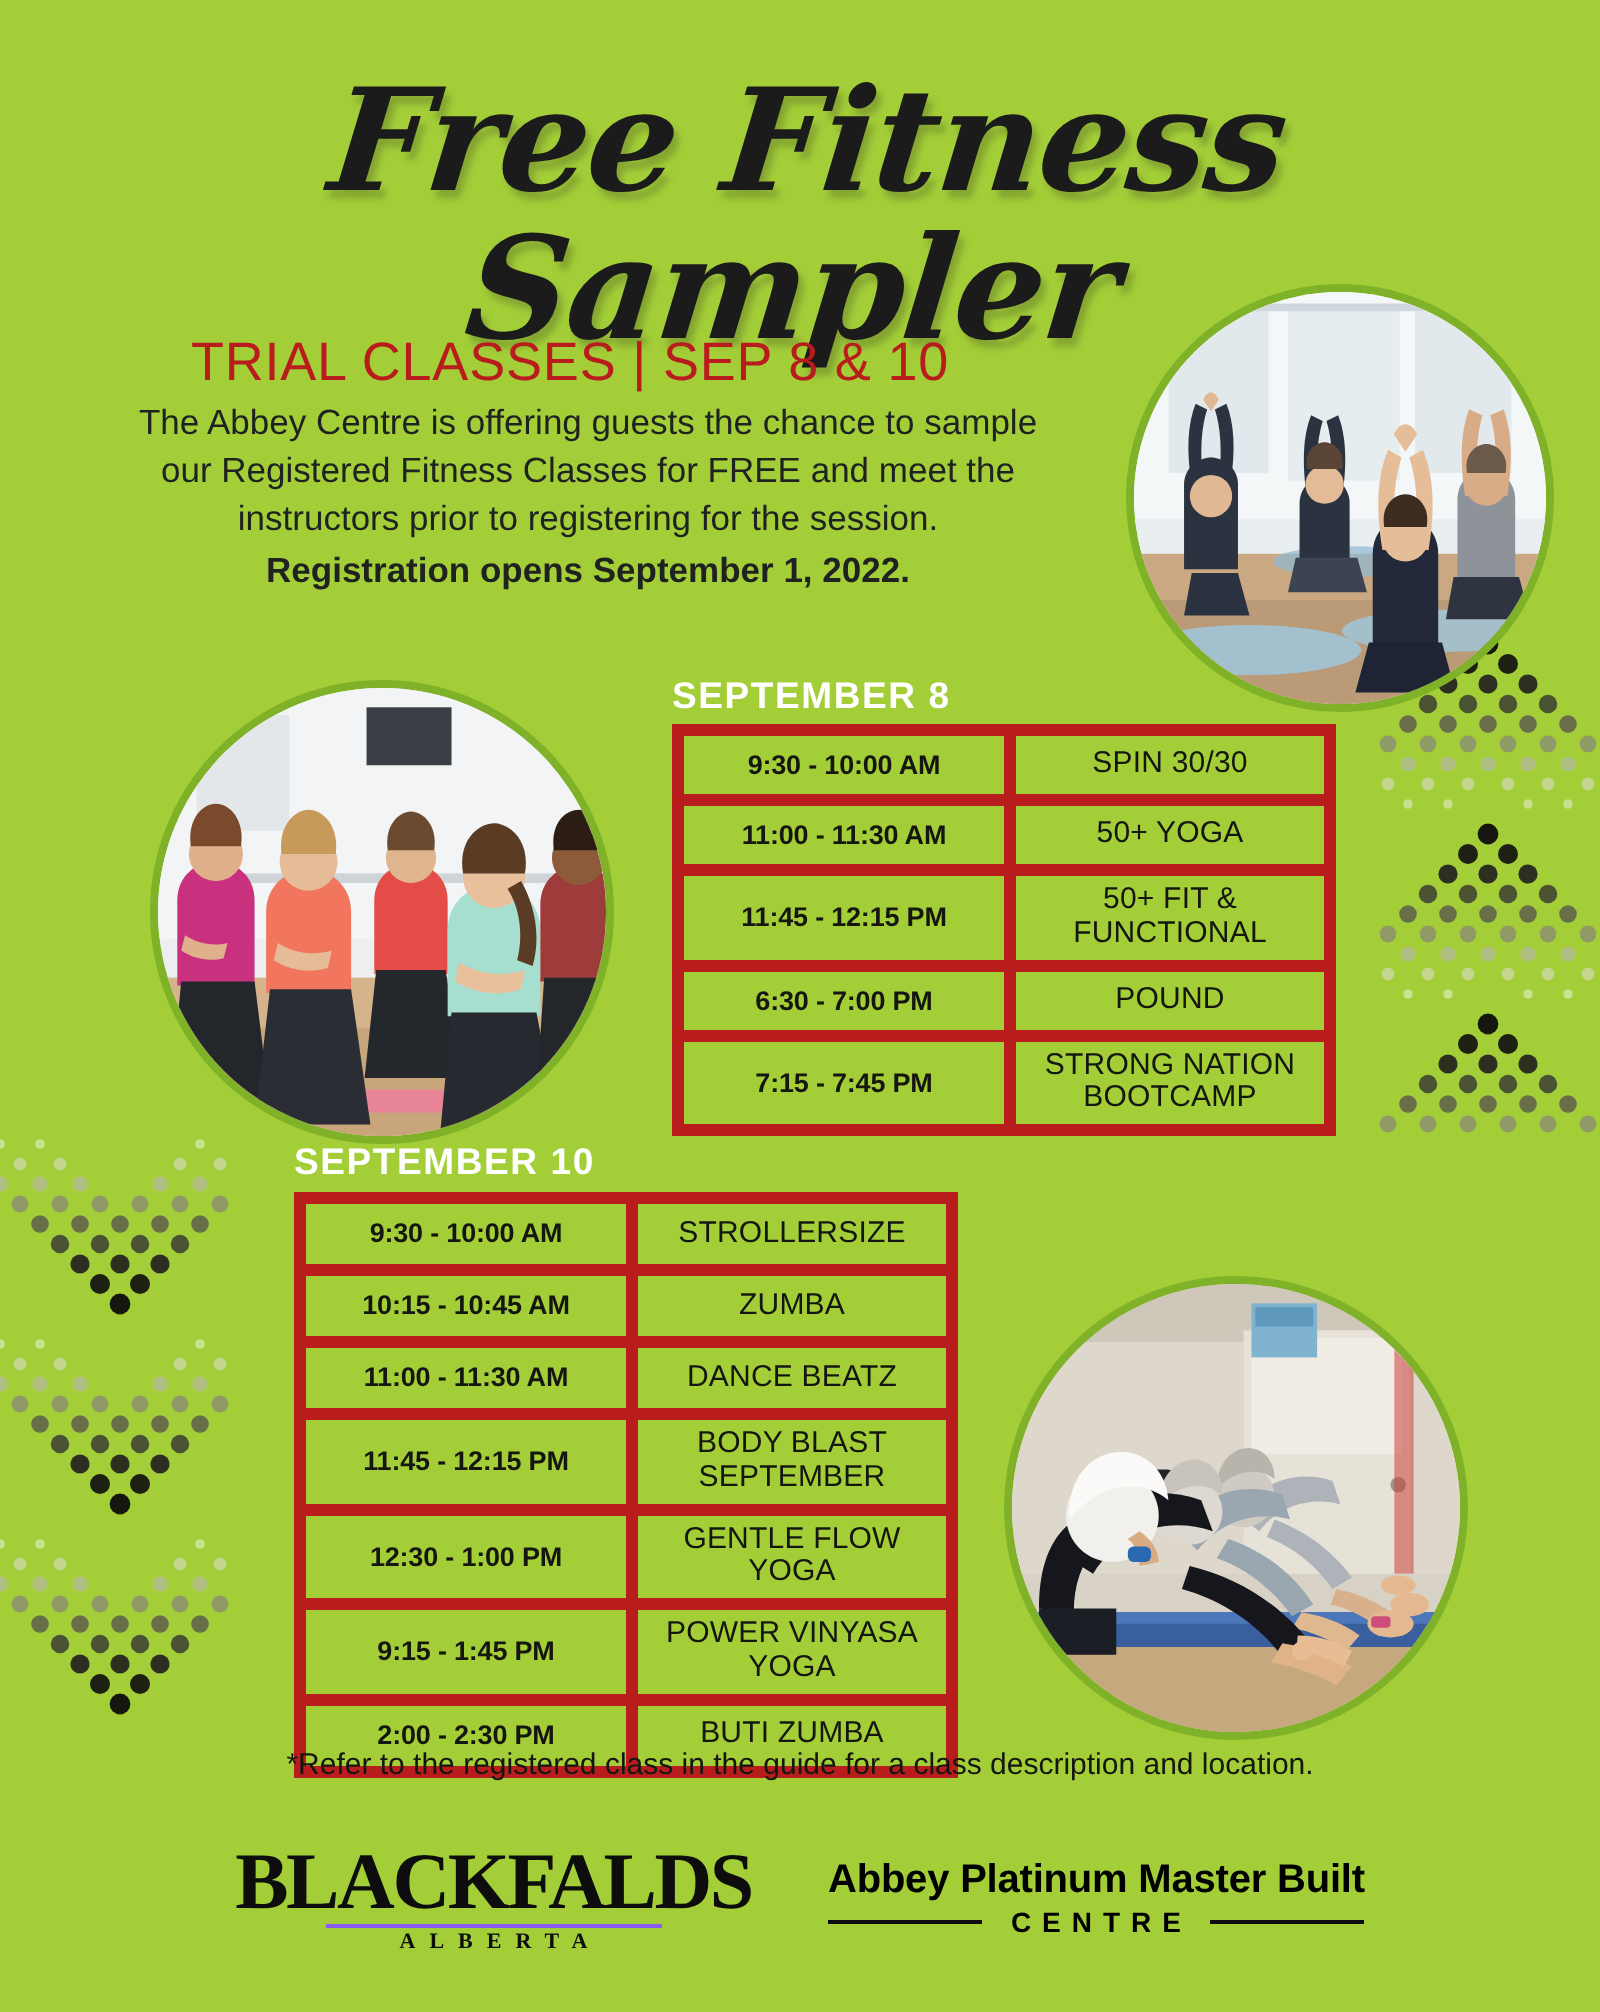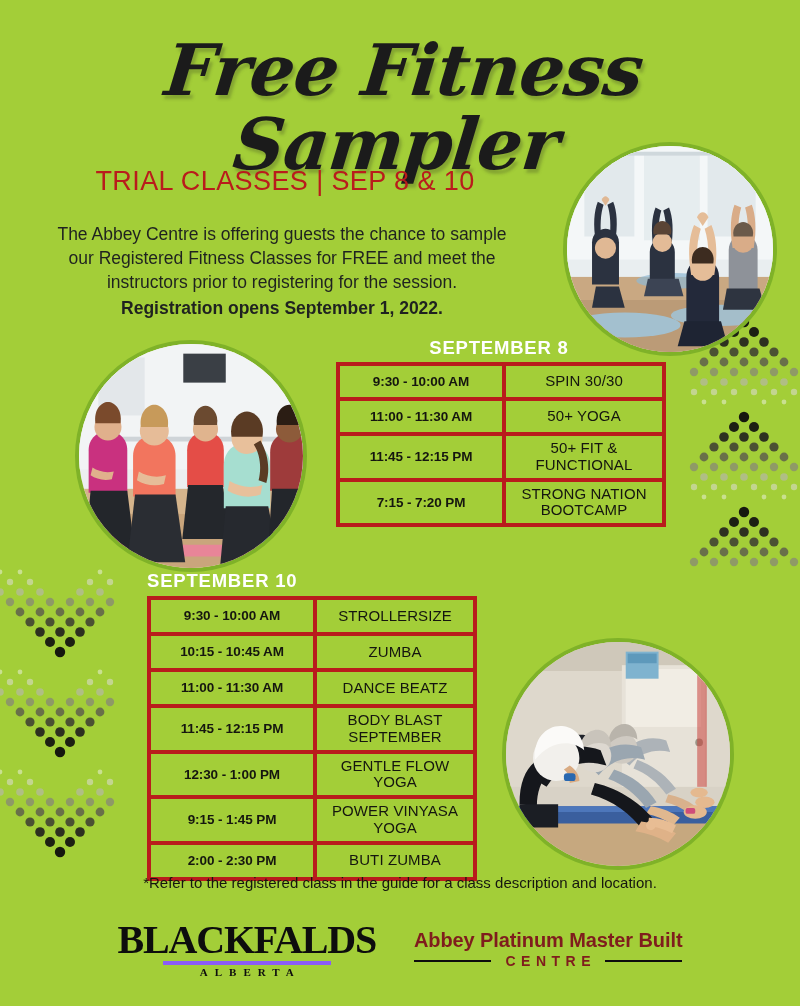--- a/index.html
+++ b/index.html
@@ -60,28 +60,27 @@
     text-align: center;
     color: #b91c1c;
     font-weight: 400;
     font-size: 27px;
     letter-spacing: 0.4px;
   }
 
   .blurb {
     position: absolute;
     top: 199px;
-    left: 56px;
+    left: 68px;
     width: 452px;
     text-align: center;
     color: #1f2220;
     font-size: 17.5px;
     line-height: 1.38;
     font-weight: 500;
-    margin-top: 23px;
   }
   .blurb .strong { font-weight: 700; display: block; margin-top: 2px; }
 
   
   .photo {
     position: absolute;
     border-radius: 50%;
     border: 4px solid #7fb228;
     overflow: hidden;
   }
@@ -92,32 +91,32 @@
   .photo-seniors    { top: 638px; left: 502px; width: 232px; height: 232px; }
 
   
   .date-head {
     position: absolute;
     color: #ffffff;
     font-weight: 700;
     font-size: 18.5px;
     letter-spacing: 0.8px;
   }
-  .date-head-8  { top: 337px; left: 336px; width: 326px; text-align: center; }
+  .date-head-8  { top: 337px; left: 336px; width: 326px; }
   .date-head-10 { top: 570px; left: 147px; width: 326px; text-align: left; }
 
   
   .sched {
     position: absolute;
     border-collapse: collapse;
     border: 3px solid #15160f;
     table-layout: fixed;
   }
   .sched td {
-    border: 4px solid #b91c1c;
+    border: 6px solid #b91c1c;
     text-align: center;
     vertical-align: middle;
     color: #15160f;
     padding: 4px 2px;
     line-height: 1.12;
   }
   .sched td.time {
     font-weight: 700;
     font-size: 13.5px;
     letter-spacing: -0.1px;
@@ -174,31 +173,31 @@
     font-size: 40px;
     letter-spacing: -1.2px;
   }
   .logo-blackfalds .bf-sub {
     font-family: "Liberation Serif", serif;
     font-weight: 700;
     font-size: 11px;
     letter-spacing: 7px;
     margin-top: 1px;
     padding-left: 7px;
-    border-top: 4px solid #8b5cf6;
+    border-top: 2px solid #8b5cf6;
     padding-top: 2px;
     width: 168px;
     text-align: center;
   }
 
   .logo-abbey {
     display: flex;
     flex-direction: column;
     align-items: center;
-    color: #7f1d1d;
+    color: #000000;
     line-height: 1.1;
     margin-left: 12px;
   }
   .logo-abbey .ab-main {
     font-weight: 700;
     font-size: 20px;
     letter-spacing: -0.1px;
   }
   .logo-abbey .ab-row {
     display: flex;
@@ -632,21 +631,25 @@
       </tr>
       <tr>
         <td class="time">11:00 - 11:30 AM</td>
         <td class="klass">50+ YOGA</td>
       </tr>
       <tr>
         <td class="time">11:45 - 12:15 PM</td>
         <td class="klass">50+ FIT &amp; FUNCTIONAL</td>
       </tr>
       <tr>
-        <td class="time">7:15 - 7:20 PM</td>
+        <td class="time">6:30 - 7:00 PM</td>
+        <td class="klass">POUND</td>
+      </tr>
+      <tr>
+        <td class="time">7:15 - 7:45 PM</td>
         <td class="klass">STRONG NATION BOOTCAMP</td>
       </tr>
     </tbody>
   </table>
 
   <div class="date-head date-head-10">SEPTEMBER 10</div>
 
   <table class="sched sched-10">
     <tbody>
       <tr>

